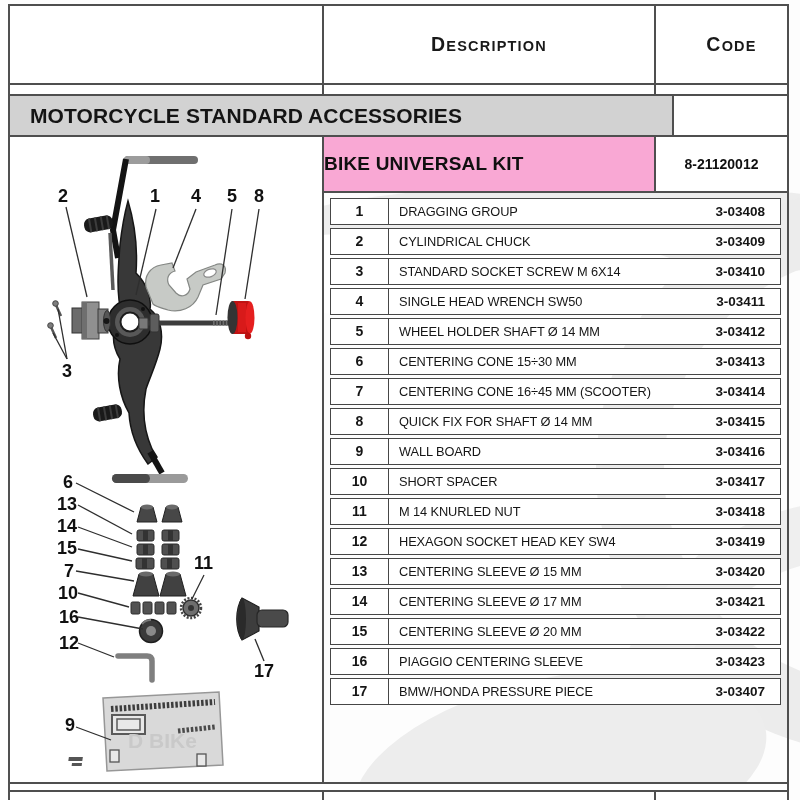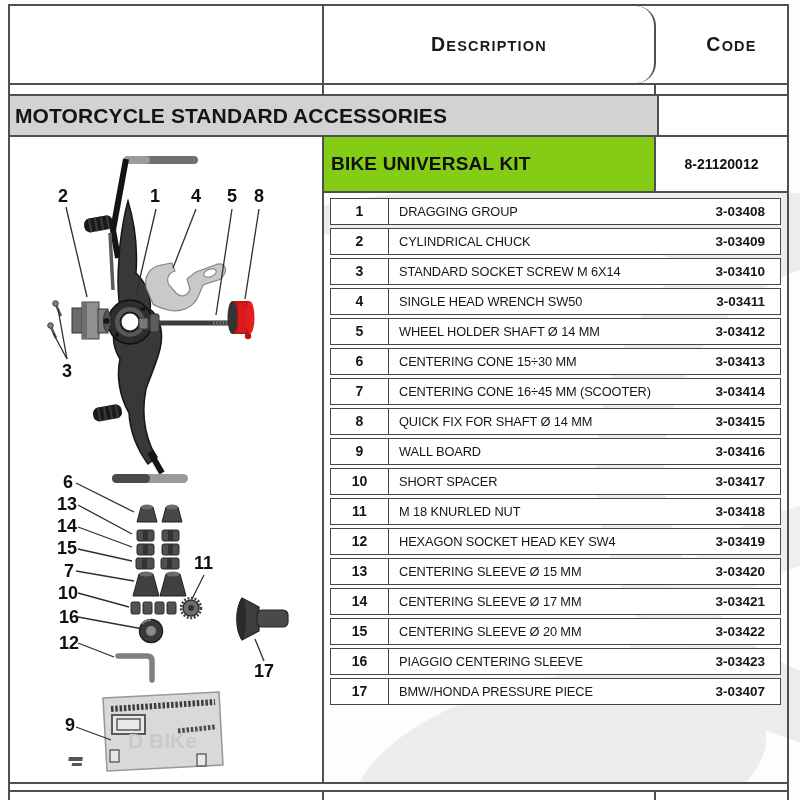--- a/index.html
+++ b/index.html
@@ -8,37 +8,37 @@
     background:#fdfdfd;font-family:"Liberation Sans",sans-serif;color:#1a1a1a;
   }
   #wm{position:absolute;left:0;top:0;z-index:0;}
   .sheet{
     position:absolute;left:8px;top:4px;width:781px;height:796px;box-sizing:border-box;
     border-left:2px solid #4f4f4f;border-top:2px solid #4f4f4f;border-right:2px solid #4f4f4f;
     display:flex;flex-direction:column;z-index:1;background:transparent;
   }
   .row-header{height:77px;display:flex;border-bottom:2px solid #4f4f4f;background:#fff;}
   .hcell-img{width:312px;border-right:2px solid #4f4f4f;}
-  .hcell-desc{width:330px;border-right:2px solid #4f4f4f;display:flex;align-items:center;justify-content:center;border-radius:20px;}
+  .hcell-desc{width:330px;border-right:2px solid #4f4f4f;display:flex;align-items:center;justify-content:center;}
   .hcell-code{flex:1;display:flex;align-items:center;justify-content:center;padding-left:20px;}
   .caps-label{font-weight:bold;font-size:14.5px;letter-spacing:1.2px;text-transform:uppercase;color:#191919;display:block;}
   .caps-label::first-letter{font-size:19.5px;}
   .row-sep{height:9px;display:flex;border-bottom:2px solid #4f4f4f;background:#fff;}
   .sep-a{width:312px;border-right:2px solid #4f4f4f;}
   .sep-b{width:330px;border-right:2px solid #4f4f4f;}
   .sep-c{flex:1;}
   .row-band{height:39px;display:flex;border-bottom:2px solid #4f4f4f;}
   .band-title{width:642px;background:#d2d2d2;border-right:2px solid #4f4f4f;display:flex;align-items:center;
-    padding-left:5px;box-sizing:content-box;font-weight:bold;font-size:21px;letter-spacing:0.1px;color:#141414;}
+    padding-left:20px;box-sizing:content-box;font-weight:bold;font-size:21px;letter-spacing:0.1px;color:#141414;}
   .band-code{flex:1;background:#fff;}
   .row-main{flex:1;display:flex;border-bottom:2px solid #4f4f4f;min-height:0;}
   .cell-diagram{width:312px;border-right:2px solid #4f4f4f;background:#ffffff;position:relative;}
   .main-right{flex:1;position:relative;display:flex;flex-direction:column;}
   .title-row{height:54px;display:flex;border-bottom:2px solid #4f4f4f;}
-  .product-name{flex:1;display:flex;align-items:center;padding-left:7px;font-size:19px;font-weight:bold;color:#101010;background:#84cc16;letter-spacing:0.2px;}
+  .product-name{flex:1;display:flex;align-items:center;font-size:19px;font-weight:bold;color:#101010;background:#f9a8d4;letter-spacing:0.2px;}
   .product-code{width:131px;border-left:2px solid #4f4f4f;display:flex;align-items:center;justify-content:center;
     font-size:14px;font-weight:bold;color:#101010;background:#fff;}
   .desc-block{padding:10px 8px 5px 7px;font-size:15.5px;line-height:21px;color:#242424;}
   .uline{text-decoration:underline;text-decoration-thickness:1.8px;text-underline-offset:3px;}
   .parts-table{margin:5px 0 0 6px;width:451px;}
   .part-row{display:flex;align-items:stretch;height:26.5px;box-sizing:border-box;border:1.6px solid #464646;
     background:#fff;margin-bottom:3.5px;}
   .part-no{width:57px;border-right:1.6px solid #464646;display:flex;align-items:center;justify-content:center;
     font-weight:bold;font-size:14px;color:#151515;}
   .part-desc{flex:1;display:flex;align-items:center;padding-left:10px;font-size:12.8px;color:#161616;letter-spacing:-0.1px;}
@@ -324,21 +324,21 @@
           <div class="part-desc">WALL BOARD</div>
           <div class="part-code">3-03416</div>
         </div>
           <div class="part-row">
           <div class="part-no">10</div>
           <div class="part-desc">SHORT SPACER</div>
           <div class="part-code">3-03417</div>
         </div>
           <div class="part-row">
           <div class="part-no">11</div>
-          <div class="part-desc">M 18 KNURLED NUT</div>
+          <div class="part-desc">M 14 KNURLED NUT</div>
           <div class="part-code">3-03418</div>
         </div>
           <div class="part-row">
           <div class="part-no">12</div>
           <div class="part-desc">HEXAGON SOCKET HEAD KEY SW4</div>
           <div class="part-code">3-03419</div>
         </div>
           <div class="part-row">
           <div class="part-no">13</div>
           <div class="part-desc">CENTERING SLEEVE Ø 15 MM</div>

